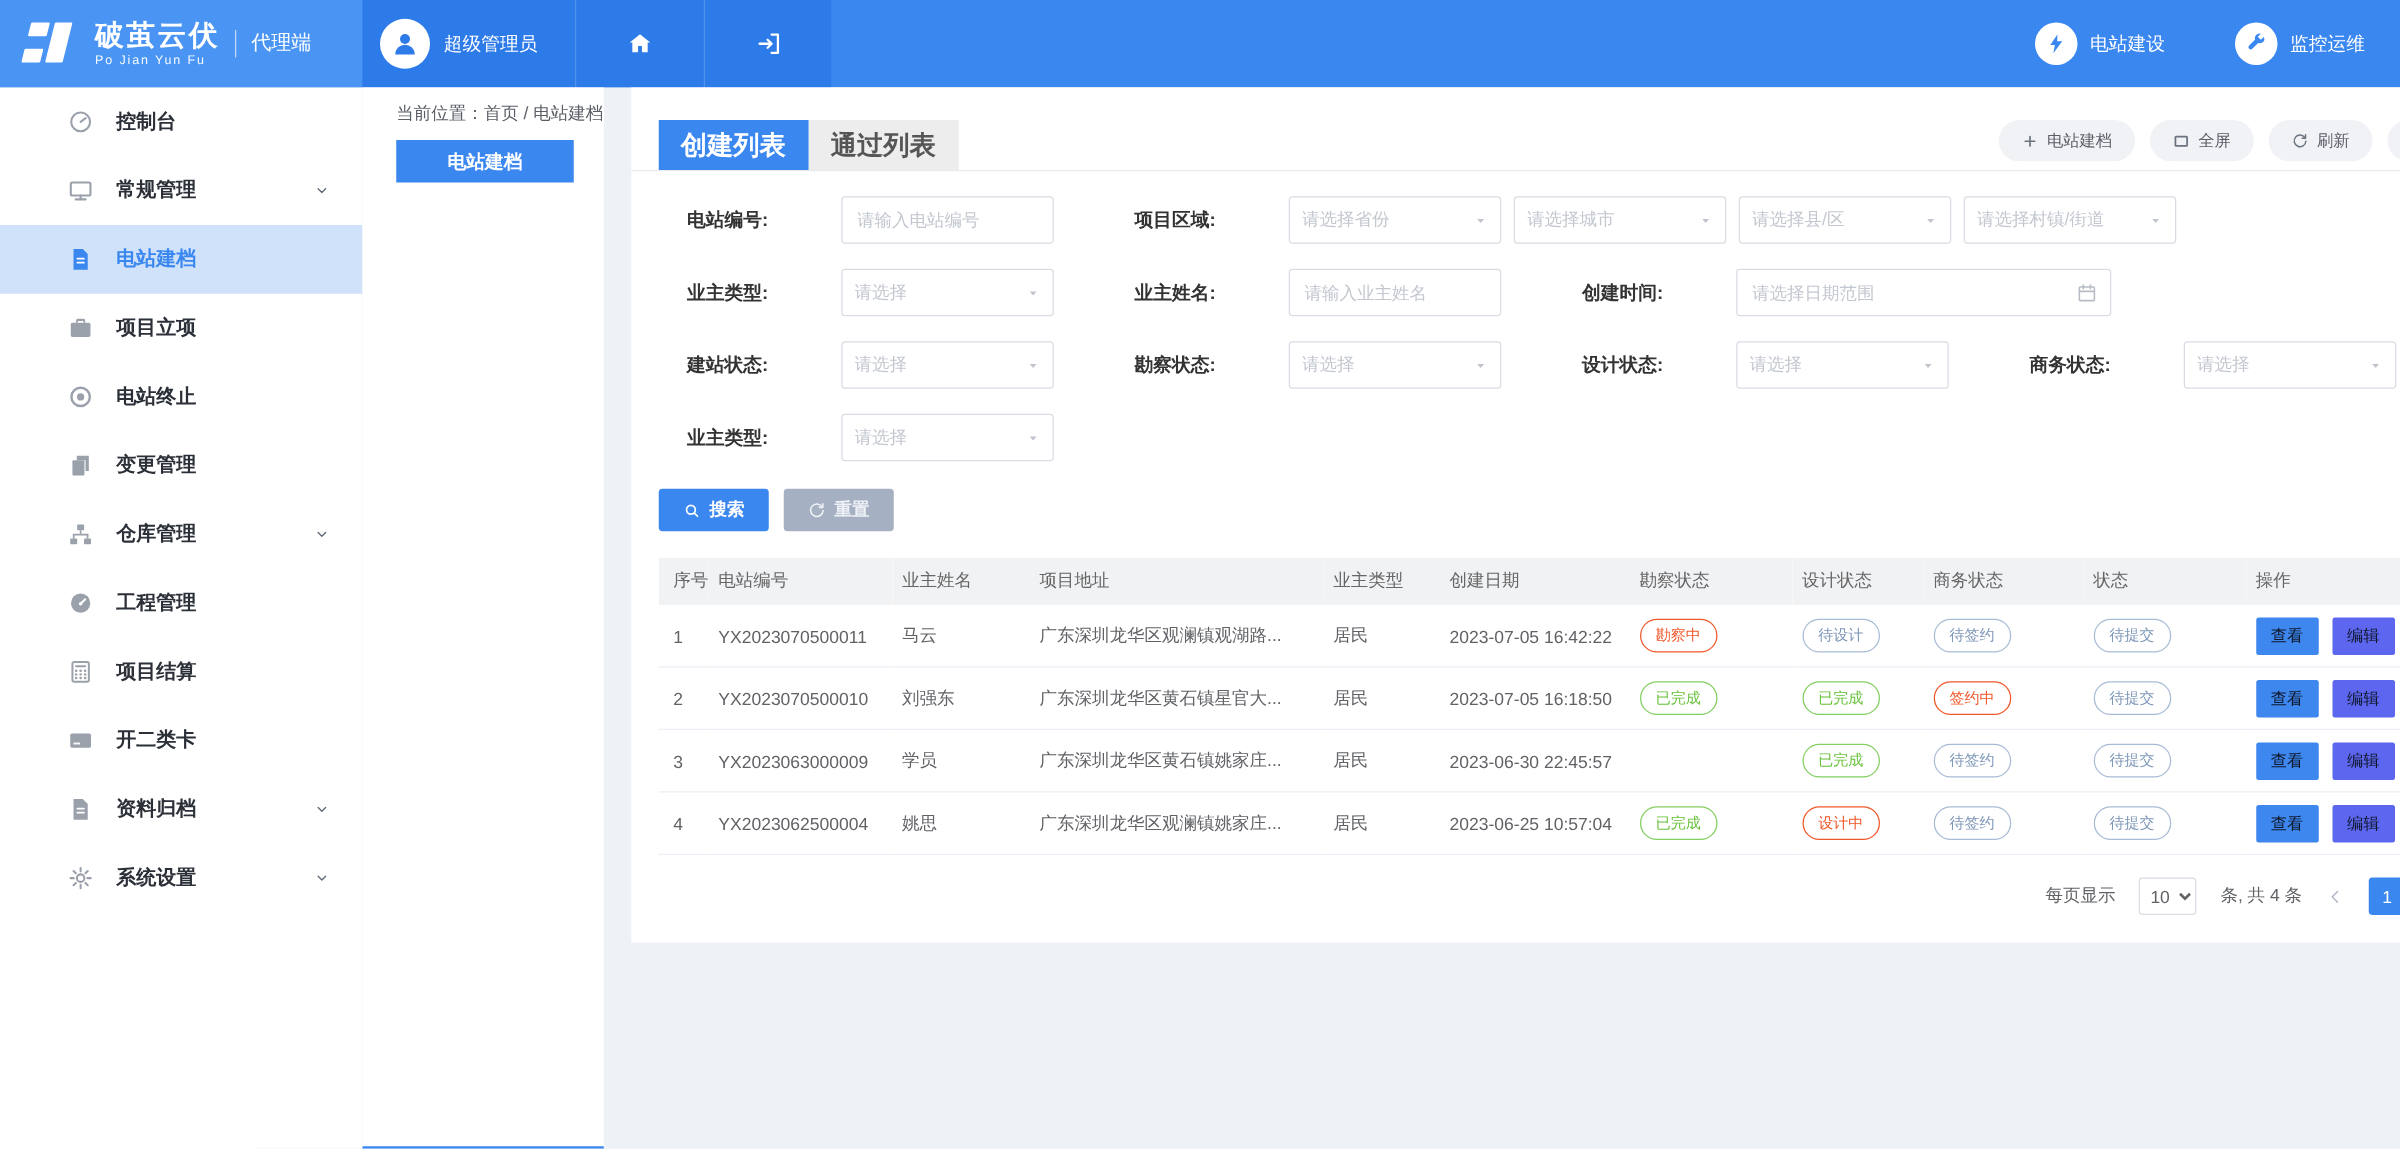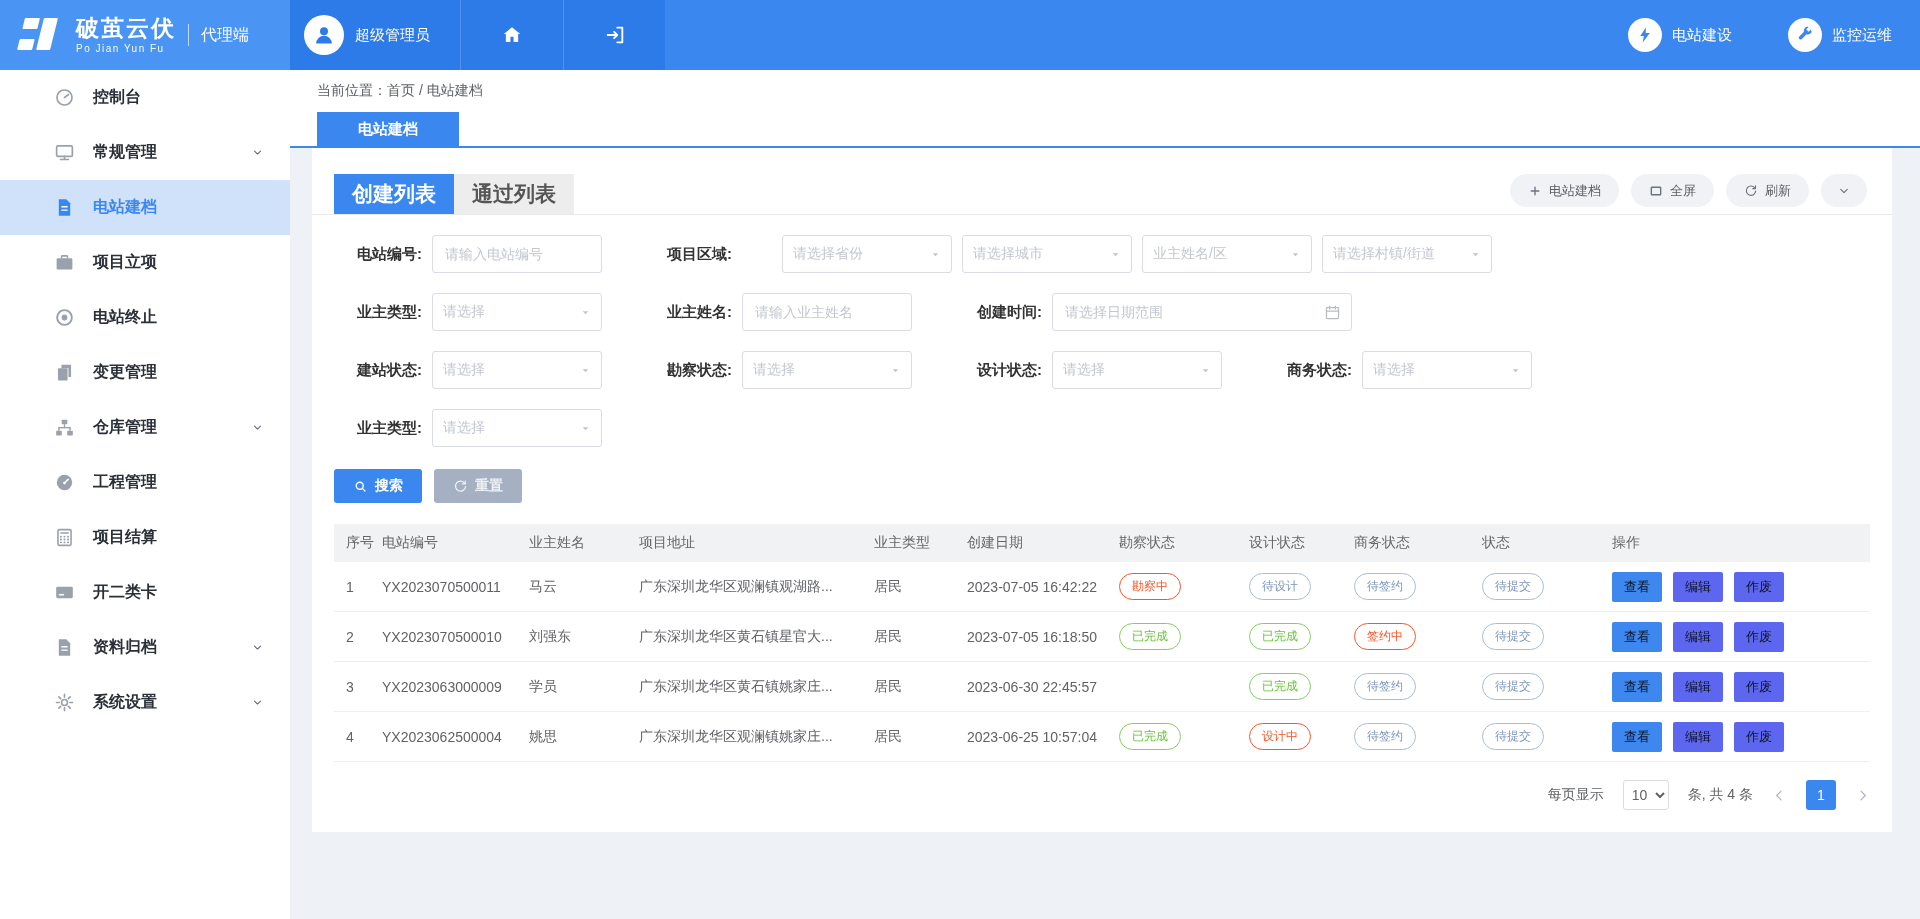--- a/index.html
+++ b/index.html
@@ -33,52 +33,52 @@
   
   .layout{display:flex;height:849px;}
   .sidebar{width:290px;background:#fff;box-sizing:border-box;flex-shrink:0;}
   .side-item{height:55px;display:flex;align-items:center;padding:0 26px 0 54px;gap:18px;cursor:pointer;color:#2b3038;}
   .s-icon{width:21px;height:21px;color:#9aa1ab;flex-shrink:0;}
   .s-label{font-size:16px;font-weight:bold;flex:1;white-space:nowrap;}
   .s-chevron{width:13px;height:13px;color:#5f6977;}
   .side-item.active{background:#cfe2fa;color:#3a87f0;}
   .side-item.active .s-icon{color:#3a87f0;}
 
-  .main{flex:1;display:flex;flex-direction:column;background:#eef1f6;min-width:0;}
+  .main{flex:1;display:flex;flex-direction:row;background:#eef1f6;min-width:0;}
   .main-header{background:#fff;border-bottom:2px solid #3a87f0;padding:10px 0 0 27px;flex-shrink:0;}
   .breadcrumb{font-size:14px;color:#5a5e66;height:20px;line-height:20px;margin-bottom:12px;}
   .page-tab{width:142px;height:34px;background:#3a87f0;color:#fff;font-size:15px;font-weight:bold;display:flex;align-items:center;justify-content:center;cursor:pointer;}
 
   .content{padding:0 28px 0 22px;}
   .card{background:#fff;padding:26px 0 22px;min-height:631px;}
 
   .card-head{display:flex;align-items:flex-end;justify-content:space-between;border-bottom:1px solid #e8eaee;}
   .list-tabs{display:flex;margin-left:22px;}
   .list-tab{width:120px;height:40px;display:flex;align-items:center;justify-content:center;font-size:21px;font-weight:bold;cursor:pointer;background:#ededed;color:#555;}
   .list-tab.active{background:#3a87f0;color:#fff;}
   .toolbar{display:flex;gap:12px;align-items:center;margin:0 25px 7px 0;}
   .pill{height:33px;border:none;border-radius:17px;background:#f0f2f5;color:#5a5e66;display:flex;align-items:center;gap:7px;padding:0 18px;font-size:13px;cursor:pointer;font-family:inherit;}
   .pill-sm{padding:0 16px;}
   .p-icn{width:14px;height:14px;color:#6b7280;}
 
   
   .filter{margin:20px 22px 0;}
   .f-row{display:flex;margin-bottom:20px;}
-  .f-group{display:flex;align-items:center;margin-right:42px;}
+  .f-group{display:flex;align-items:center;margin-right:42px;gap:48px;}
   .f-label{width:88px;text-align:right;font-size:15px;font-weight:bold;color:#333;margin-right:10px;flex-shrink:0;white-space:nowrap;}
   .control{height:38px;border:1px solid #d9dce3;border-radius:3px;box-sizing:border-box;display:flex;align-items:center;padding:0 10px;background:#fff;}
   .control input{border:none;outline:none;font-size:14px;width:100%;font-family:inherit;color:#606266;background:transparent;}
   .control input::placeholder{color:#c3c7cf;}
   .inp-wrap{width:170px;}
   .sel{width:170px;justify-content:space-between;cursor:pointer;}
   .ph{font-size:14px;color:#c3c7cf;white-space:nowrap;overflow:hidden;}
   .caret{width:11px;height:11px;color:#c0c4cc;flex-shrink:0;}
   .date{width:300px;justify-content:space-between;}
   .caret-ic{width:17px;height:17px;color:#b8bcc4;flex-shrink:0;}
-  .sel-row{display:flex;gap:10px;margin-left:40px;}
+  .sel-row{display:flex;gap:10px;}
 
   .btn-row{margin:22px 22px 0;display:flex;gap:12px;}
   .btn{height:34px;padding:0 19px;border:none;border-radius:3px;color:#fff;font-size:14px;font-weight:bold;display:flex;align-items:center;gap:7px;cursor:pointer;font-family:inherit;}
   .btn-search{background:#3a87f0;}
   .btn-reset{background:#a5b0c2;color:#eef1f6;}
   .b-icn{width:15px;height:15px;}
 
   
   .table-wrap{margin:21px 22px 0;}
   table{width:100%;border-collapse:collapse;font-size:14px;color:#606266;table-layout:fixed;}
@@ -385,21 +385,21 @@
                     </div>
                     <div class="control sel">
                       <span class="ph">请选择城市</span>
                       <span class="icn caret">
                         <svg viewBox="0 0 24 24" fill="currentColor" stroke="none">
                           <path d="M6 9h12l-6 7z"></path>
                         </svg>
                       </span>
                     </div>
                     <div class="control sel">
-                      <span class="ph">业主姓名/区</span>
+                      <span class="ph">请选择县/区</span>
                       <span class="icn caret">
                         <svg viewBox="0 0 24 24" fill="currentColor" stroke="none">
                           <path d="M6 9h12l-6 7z"></path>
                         </svg>
                       </span>
                     </div>
                     <div class="control sel">
                       <span class="ph">请选择村镇/街道</span>
                       <span class="icn caret">
                         <svg viewBox="0 0 24 24" fill="currentColor" stroke="none">

